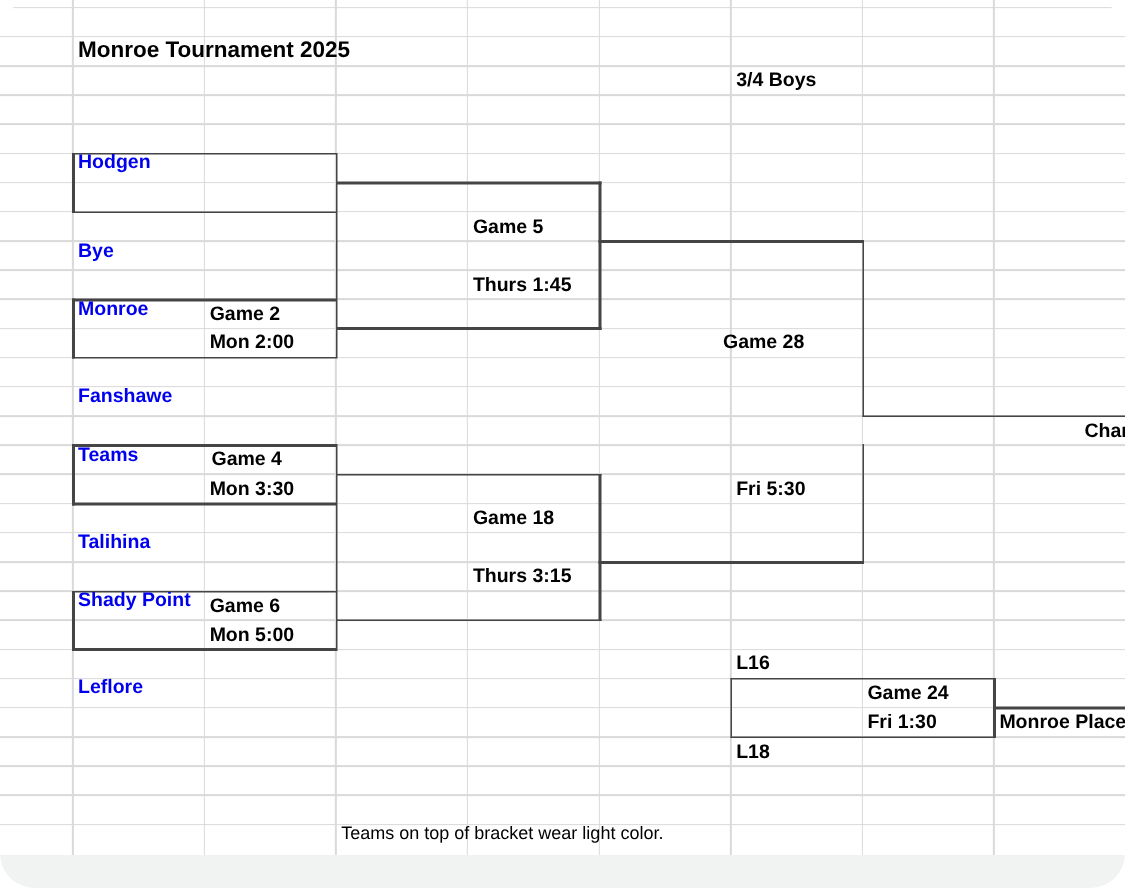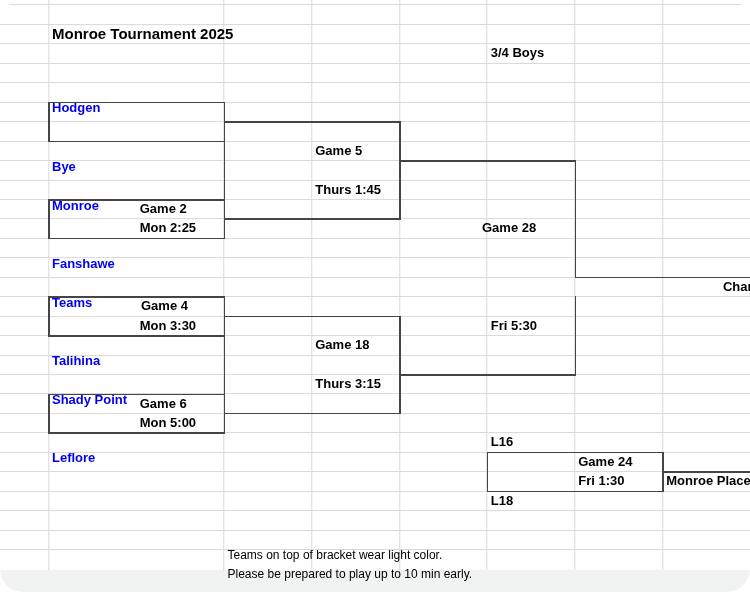--- a/index.html
+++ b/index.html
@@ -81,21 +81,21 @@
   <div class="cell blue" style="left:52px;top:82.3px">Hodgen</div>
   <div class="cell blue" style="left:52px;top:140.65px">Bye</div>
   <div class="cell blue" style="left:52px;top:179.55px">Monroe</div>
   <div class="cell blue" style="left:52px;top:237.9px">Fanshawe</div>
   <div class="cell blue" style="left:52px;top:276.8px">Teams</div>
   <div class="cell blue" style="left:52px;top:335.15px">Talihina</div>
   <div class="cell blue" style="left:52px;top:374.05px">Shady Point</div>
   <div class="cell blue" style="left:52px;top:432.4px">Leflore</div>
 
   <div class="cell" style="left:139.75px;top:199px">Game 2</div>
-  <div class="cell" style="left:139.75px;top:218.45px">Mon 2:25</div>
+  <div class="cell" style="left:139.75px;top:218.45px">Mon 2:00</div>
   <div class="cell" style="left:141px;top:296.25px">Game 4</div>
   <div class="cell" style="left:139.75px;top:315.7px">Mon 3:30</div>
   <div class="cell" style="left:139.75px;top:393.5px">Game 6</div>
   <div class="cell" style="left:139.75px;top:412.95px">Mon 5:00</div>
 
   <div class="cell" style="left:315.25px;top:140.65px">Game 5</div>
   <div class="cell" style="left:315.25px;top:179.55px">Thurs 1:45</div>
   <div class="cell" style="left:315.25px;top:335.15px">Game 18</div>
   <div class="cell" style="left:315.25px;top:374.05px">Thurs 3:15</div>
 
@@ -104,15 +104,14 @@
 
   <div class="cell champ" style="left:574.5px;top:276.8px">Champion</div>
 
   <div class="cell" style="left:490.75px;top:432.4px">L16</div>
   <div class="cell" style="left:578.25px;top:451.85px">Game 24</div>
   <div class="cell" style="left:578.25px;top:471.3px">Fri 1:30</div>
   <div class="cell" style="left:666.25px;top:471.3px">Monroe Place</div>
   <div class="cell" style="left:490.75px;top:490.75px">L18</div>
 
   <div class="cell note" style="left:227.5px;top:529.65px">Teams on top of bracket wear light color.</div>
-  <div class="cell note" style="left:227.5px;top:549.1px">Please be prepared to play up to 10 min early.</div>
 
 </div>
 
 </body></html>

